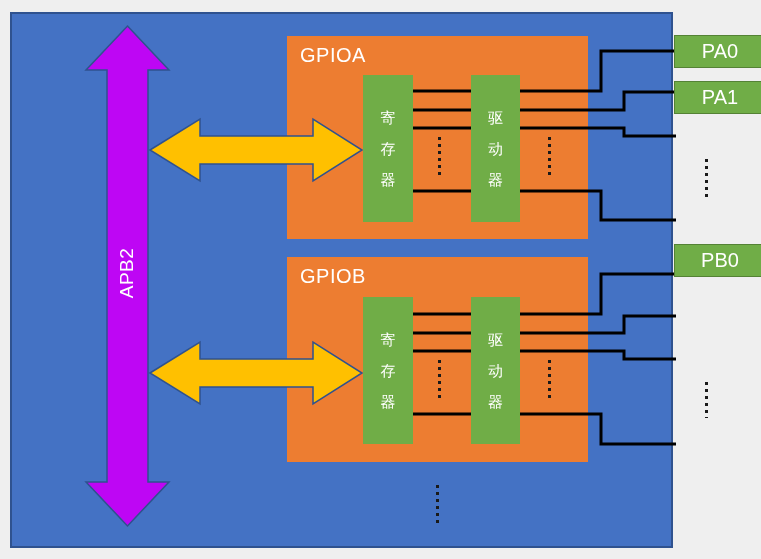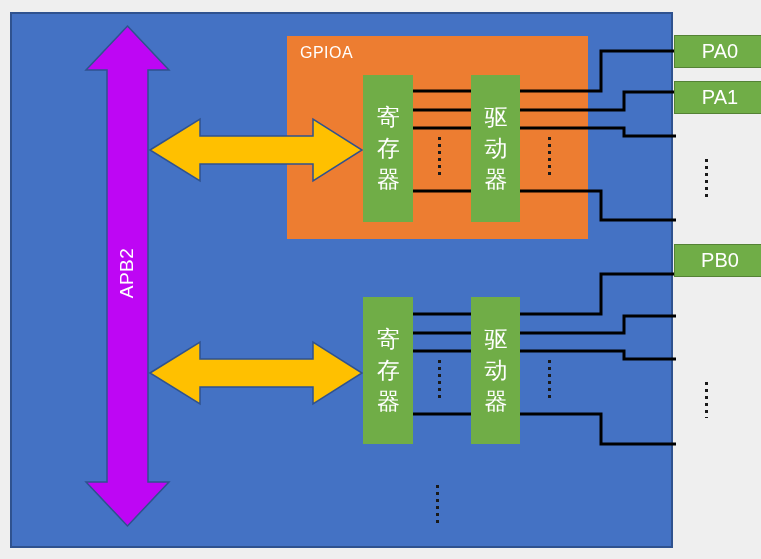--- a/index.html
+++ b/index.html
@@ -20,36 +20,36 @@
     box-sizing:border-box;background:var(--chip-fill);
     border:2px solid var(--chip-border);
   }
   .port-box{
     position:absolute;background:var(--port-fill);
   }
   .port-box.gpioa{left:287px;top:36px;width:301px;height:203px;}
   .port-box.gpiob{left:287px;top:257px;width:301px;height:205px;}
   .port-title{
     position:absolute;left:13px;top:8px;color:var(--text-color);
-    font-size:16px;letter-spacing:0.5px;
+    font-size:20px;letter-spacing:0.5px;
   }
   .conn-layer{position:absolute;left:0;top:0;width:761px;height:559px;pointer-events:none;}
   .conn-layer polygon.bus{fill:var(--bus-fill);stroke:var(--arrow-border);stroke-width:1.5;}
   .conn-layer polygon.arrow{fill:var(--arrow-fill);stroke:var(--arrow-border);stroke-width:1.5;}
   .conn-layer polyline{fill:none;stroke:var(--wire-color);stroke-width:3;}
   .block{
     position:absolute;width:50px;height:147px;background:var(--block-fill);
     display:flex;align-items:center;justify-content:center;
   }
   .block.reg-a{left:363px;top:75px;}
   .block.drv-a{left:471px;top:75px;width:49px;}
   .block.reg-b{left:363px;top:297px;}
   .block.drv-b{left:471px;top:297px;width:49px;}
   .vlabel{
-    color:var(--text-color);font-size:23px;line-height:31px;width:22px;
+    color:var(--text-color);font-size:15px;line-height:31px;width:22px;
     text-align:center;word-break:break-all;
   }
   .bus-label{
     position:absolute;left:127px;top:273px;
     transform:translate(-50%,-50%) rotate(-90deg);
     color:var(--text-color);font-size:19px;letter-spacing:0.5px;white-space:nowrap;
   }
   .pin{
     position:absolute;left:674px;width:92px;height:33px;box-sizing:border-box;
     background:var(--block-fill);border:1.5px solid var(--pin-border);
@@ -65,20 +65,23 @@
 <body>
 
 <div class="canvas">
 
   <div class="chip"></div>
 
   <div class="port-box gpioa">
     <span class="port-title">GPIOA</span>
   </div>
 
+  <div class="port-box gpiob">
+    <span class="port-title">GPIOB</span>
+  </div>
 
   <svg class="conn-layer" viewBox="0 0 761 559" xmlns="http://www.w3.org/2000/svg">
     <polygon class="bus" points="127.5,26 169,70 148,70 148,482 169,482 127.5,526 86,482 107,482 107,70 86,70"></polygon>
     <polygon class="arrow" points="150,150 200,119 200,136 313,136 313,119 362,150 313,181 313,164 200,164 200,181"></polygon>
     <polygon class="arrow" points="150,373 200,342 200,359 313,359 313,342 362,373 313,404 313,387 200,387 200,404"></polygon>
     <polyline points="413,91 601,91 601,51 676,51"></polyline>
     <polyline points="413,110 624,110 624,92 676,92"></polyline>
     <polyline points="413,128 624,128 624,136 676,136"></polyline>
     <polyline points="413,191 601,191 601,220 676,220"></polyline>
     <polyline points="413,314 601,314 601,274 676,274"></polyline>

